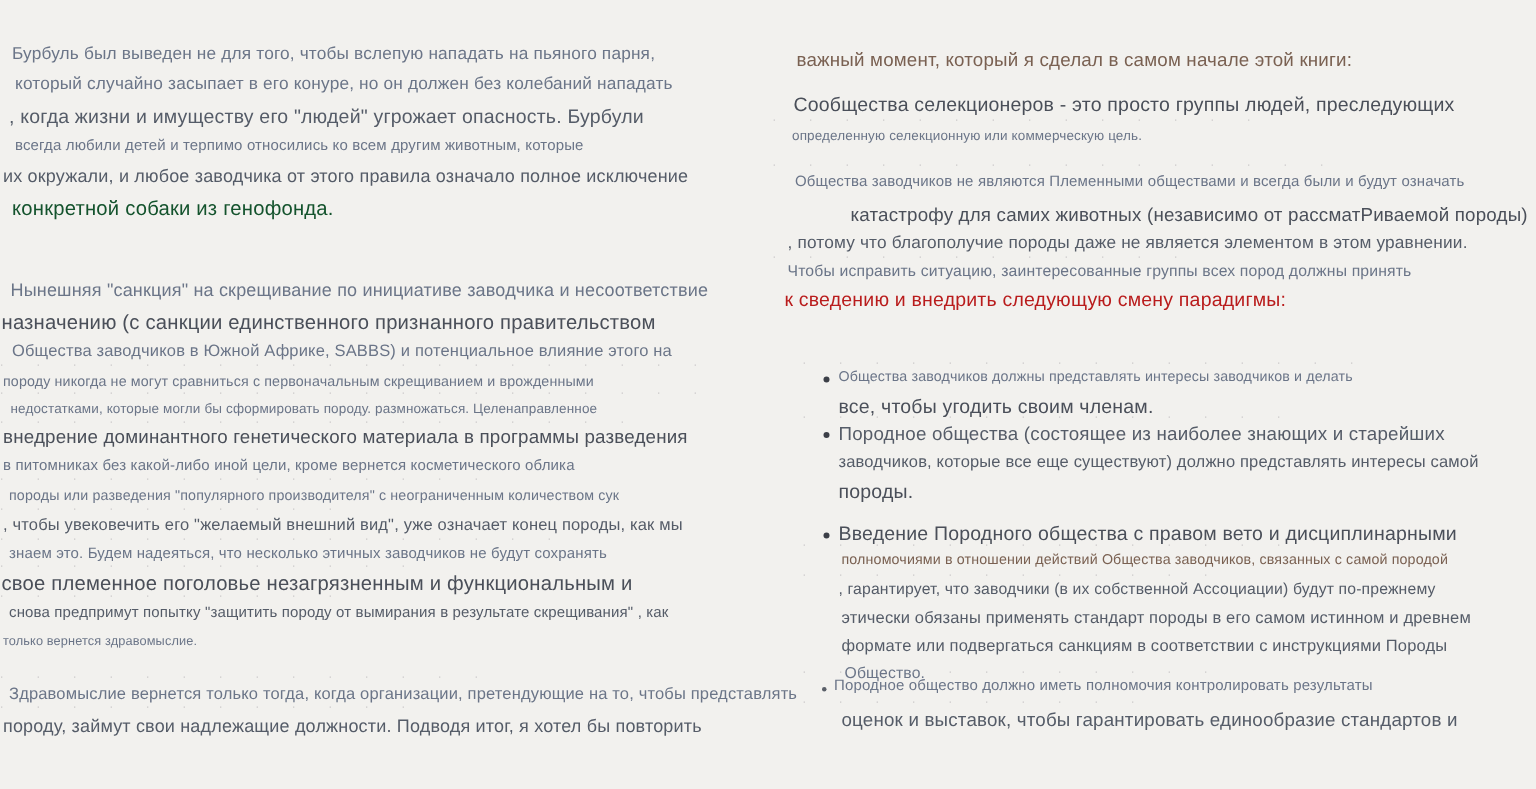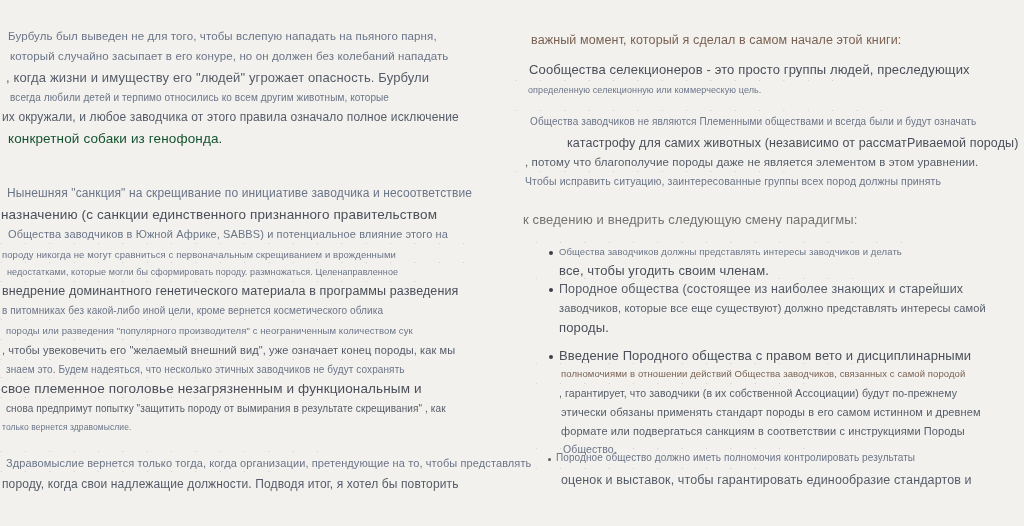--- a/index.html
+++ b/index.html
@@ -87,42 +87,42 @@
       <div class="line" style="left: 6px; top: 325px; font-size: 9.5px; color: rgb(107, 117, 136);">породы или разведения "популярного производителя" с неограниченным количеством сук</div>
       <div class="line" style="left: 2px; top: 344px; font-size: 11px; color: rgb(85, 92, 104);">, чтобы увековечить его "желаемый внешний вид", уже означает конец породы, как мы</div>
       <div class="line" style="left: 6px; top: 364px; font-size: 10px; color: rgb(107, 117, 136);">знаем это. Будем надеяться, что несколько этичных заводчиков не будут сохранять</div>
       <div class="line" style="left: 1px; top: 381px; font-size: 13.5px; color: rgb(74, 79, 89);">свое племенное поголовье незагрязненным и функциональным и</div>
       <div class="line" style="left: 6px; top: 403px; font-size: 10px; color: rgb(85, 92, 104);">снова предпримут попытку "защитить породу от вымирания в результате скрещивания" , как</div>
       <div class="line" style="left: 2px; top: 422px; font-size: 8.5px; color: rgb(107, 117, 136);">только вернется здравомыслие.</div>
     </div>
 
     <div>
       <div class="line" style="left: 6px; top: 457px; font-size: 11px; color: rgb(107, 117, 136);">Здравомыслие вернется только тогда, когда организации, претендующие на то, чтобы представлять</div>
-      <div class="line" style="left: 2px; top: 477px; font-size: 12px; color: rgb(85, 92, 104);">породу, когда свои надлежащие должности. Подводя итог, я хотел бы повторить</div>
+      <div class="line" style="left: 2px; top: 477px; font-size: 12px; color: rgb(85, 92, 104);">породу, займут свои надлежащие должности. Подводя итог, я хотел бы повторить</div>
     </div>
 
   </div>
 
   <div class="column col-right">
 
     <div>
       <div class="line" style="left: 10px; top: 33px; font-size: 12.5px; color: rgb(122, 97, 82);">важный момент, который я сделал в самом начале этой книги:</div>
     </div>
 
     <div>
       <div class="line" style="left: 8px; top: 62px; font-size: 13px; color: rgb(74, 79, 89);">Сообщества селекционеров - это просто группы людей, преследующих</div>
       <div class="line" style="left: 7px; top: 85px; font-size: 9px; color: rgb(107, 117, 136);">определенную селекционную или коммерческую цель.</div>
     </div>
 
     <div>
       <div class="line" style="left: 9px; top: 116px; font-size: 10px; color: rgb(107, 117, 136);">Общества заводчиков не являются Племенными обществами и всегда были и будут означать</div>
       <div class="line" style="left: 6px; top: 136px; font-size: 12.5px; color: rgb(74, 79, 89); margin-left: 40px;">катастрофу для самих животных (независимо от рассматРиваемой породы)</div>
       <div class="line" style="left: 4px; top: 156px; font-size: 11.5px; color: rgb(85, 92, 104); text-align: right;">, потому что благополучие породы даже не является элементом в этом уравнении.</div>
       <div class="line" style="left: 4px; top: 175px; font-size: 10.5px; color: rgb(107, 117, 136);">Чтобы исправить ситуацию, заинтересованные группы всех пород должны принять</div>
-      <div class="line" style="left: 2px; top: 192px; font-size: 13px; color: #737373; margin-top: 20px;">к сведению и внедрить следующую смену парадигмы:</div>
+      <div class="line" style="left: 2px; top: 192px; font-size: 13px; color: #b91c1c;">к сведению и внедрить следующую смену парадигмы:</div>
     </div>
 
     <div>
       <div>
         <span class="bullet" style="left: 28px; top: 251px;"></span>
         <div class="line" style="left: 38px; top: 246px; font-size: 9.5px; color: rgb(107, 117, 136);">Общества заводчиков должны представлять интересы заводчиков и делать</div>
         <div class="line" style="left: 38px; top: 263px; font-size: 13px; color: rgb(74, 79, 89);">все, чтобы угодить своим членам.</div>
       </div>
       <div>
         <span class="bullet" style="left: 28px; top: 288px;"></span>

